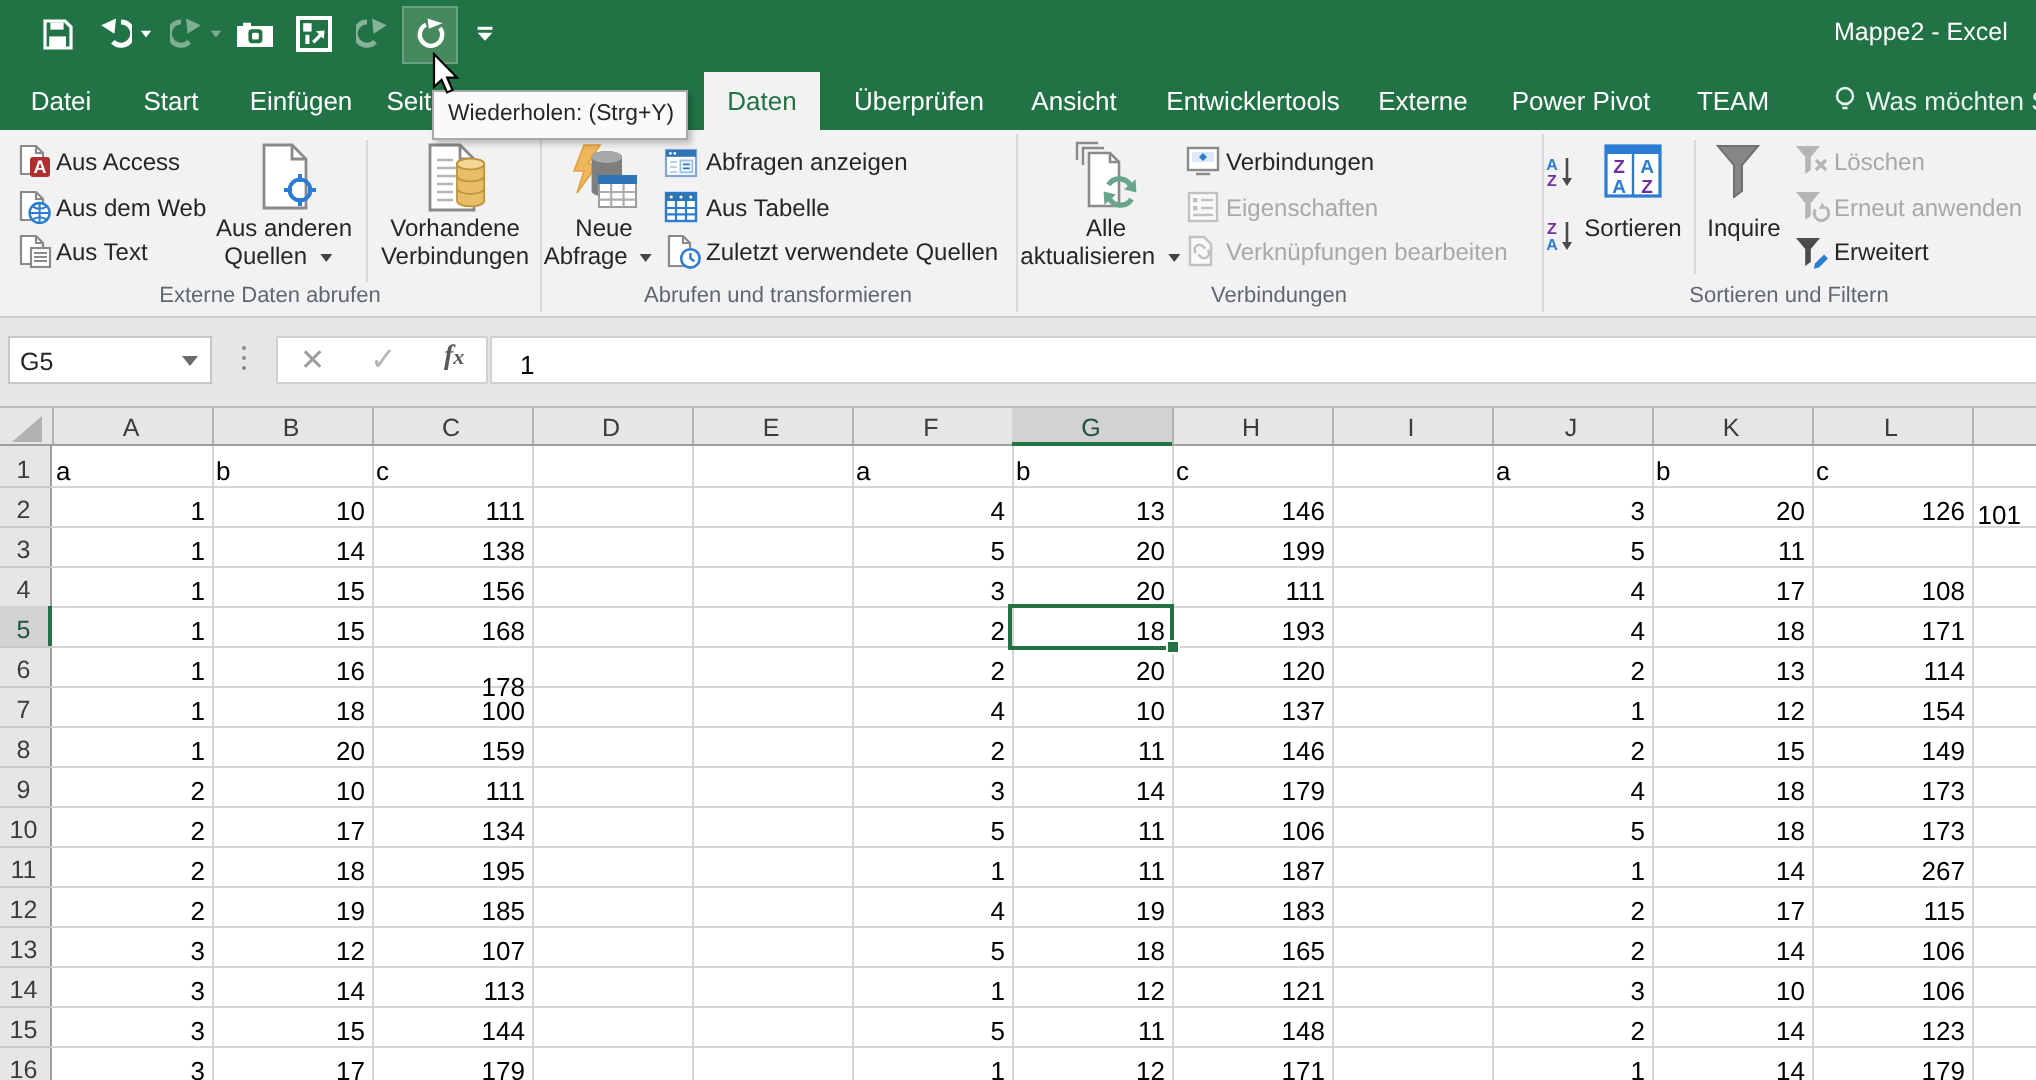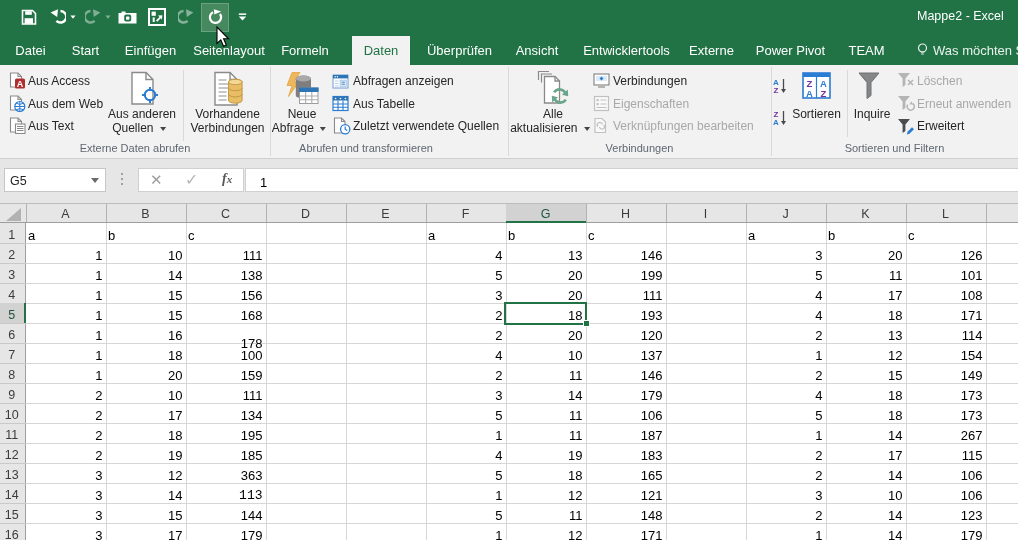--- a/index.html
+++ b/index.html
@@ -88,21 +88,21 @@
 </svg>
 <div class="a" style="left:933px;top:43px;font-size:13px;color:#e9f2ed;white-space:nowrap;">Was möchten Si</div>
 <div class="a" style="left:0;top:65px;width:1018px;height:93px;background:#f2f2f2;"></div>
 <div class="a" style="left:0;top:158px;width:1018px;height:1px;background:#cfcfcf;"></div>
 <div class="a gsep" style="left:270px;top:67px;height:89px;"></div>
 <div class="a gsep" style="left:508px;top:67px;height:89px;"></div>
 <div class="a gsep" style="left:771px;top:67px;height:89px;"></div>
 <div class="a gsep" style="left:183px;top:70px;height:71px;"></div>
 <div class="a gsep" style="left:847px;top:70px;height:67px;"></div>
 <div class="a glabel" style="left:135px;top:142px;">Externe Daten abrufen</div>
-<div class="a glabel" style="left:366px;top:142px;">Abrufen und transformieren</div>
+<div class="a glabel" style="left:389px;top:142px;">Abrufen und transformieren</div>
 <div class="a glabel" style="left:639.5px;top:142px;">Verbindungen</div>
 <div class="a glabel" style="left:894.5px;top:142px;">Sortieren und Filtern</div>
 <svg class="a" style="left:9px;top:72px" width="17" height="17" viewBox="0 0 17 17">
 <path d="M1.5 1 h7.5 l3.5 3.5 V15 H1.5 z" fill="#fff" stroke="#8a8a8a" stroke-width="1.1"></path>
 <path d="M9 1 v3.5 h3.5" fill="none" stroke="#8a8a8a" stroke-width="1.1"></path>
       <rect x="6" y="6.5" width="10" height="10" rx="1.5" fill="#b02e2e"></rect>
       <text x="11" y="14.6" font-size="9" font-weight="bold" fill="#fff" text-anchor="middle" font-family="Liberation Sans">A</text>
     </svg>
 <svg class="a" style="left:9px;top:95px" width="17" height="17" viewBox="0 0 17 17">
 <path d="M1.5 1 h7.5 l3.5 3.5 V15 H1.5 z" fill="#fff" stroke="#8a8a8a" stroke-width="1.1"></path>
@@ -393,22 +393,22 @@
 <div class="a num" style="left:185.5px;top:263.0px;width:77px;">138</div>
 <div class="a num" style="left:185.5px;top:283.0px;width:77px;">156</div>
 <div class="a num" style="left:185.5px;top:303.0px;width:77px;">168</div>
 <div class="a num" style="left:185.5px;top:331px;width:77px;">178</div>
 <div class="a num" style="left:185.5px;top:343.0px;width:77px;">100</div>
 <div class="a num" style="left:185.5px;top:363.0px;width:77px;">159</div>
 <div class="a num" style="left:185.5px;top:383.0px;width:77px;">111</div>
 <div class="a num" style="left:185.5px;top:403.0px;width:77px;">134</div>
 <div class="a num" style="left:185.5px;top:423.0px;width:77px;">195</div>
 <div class="a num" style="left:185.5px;top:443.0px;width:77px;">185</div>
-<div class="a num" style="left:185.5px;top:463.0px;width:77px;">363</div>
-<div class="a num" style="left:185.5px;top:483.0px;width:77px;font-family:Liberation Mono, monospace;">113</div>
+<div class="a num" style="left:185.5px;top:463.0px;width:77px;">107</div>
+<div class="a num" style="left:185.5px;top:483.0px;width:77px;">113</div>
 <div class="a num" style="left:185.5px;top:503.0px;width:77px;">144</div>
 <div class="a num" style="left:185.5px;top:523.0px;width:77px;">179</div>
 <div class="a num" style="left:425.5px;top:243.0px;width:77px;">4</div>
 <div class="a num" style="left:425.5px;top:263.0px;width:77px;">5</div>
 <div class="a num" style="left:425.5px;top:283.0px;width:77px;">3</div>
 <div class="a num" style="left:425.5px;top:303.0px;width:77px;">2</div>
 <div class="a num" style="left:425.5px;top:323.0px;width:77px;">2</div>
 <div class="a num" style="left:425.5px;top:343.0px;width:77px;">4</div>
 <div class="a num" style="left:425.5px;top:363.0px;width:77px;">2</div>
 <div class="a num" style="left:425.5px;top:383.0px;width:77px;">3</div>
@@ -473,31 +473,34 @@
 <div class="a num" style="left:825.5px;top:363.0px;width:77px;">15</div>
 <div class="a num" style="left:825.5px;top:383.0px;width:77px;">18</div>
 <div class="a num" style="left:825.5px;top:403.0px;width:77px;">18</div>
 <div class="a num" style="left:825.5px;top:423.0px;width:77px;">14</div>
 <div class="a num" style="left:825.5px;top:443.0px;width:77px;">17</div>
 <div class="a num" style="left:825.5px;top:463.0px;width:77px;">14</div>
 <div class="a num" style="left:825.5px;top:483.0px;width:77px;">10</div>
 <div class="a num" style="left:825.5px;top:503.0px;width:77px;">14</div>
 <div class="a num" style="left:825.5px;top:523.0px;width:77px;">14</div>
 <div class="a num" style="left:905.5px;top:243.0px;width:77px;">126</div>
-<div class="a num" style="left:905.5px;top:263.0px;width:77px;">101</div>
+<div class="a num" style="left:905.5px;top:245px;width:77px;padding-left:28px;">101</div>
 <div class="a num" style="left:905.5px;top:283.0px;width:77px;">108</div>
 <div class="a num" style="left:905.5px;top:303.0px;width:77px;">171</div>
 <div class="a num" style="left:905.5px;top:323.0px;width:77px;">114</div>
 <div class="a num" style="left:905.5px;top:343.0px;width:77px;">154</div>
 <div class="a num" style="left:905.5px;top:363.0px;width:77px;">149</div>
 <div class="a num" style="left:905.5px;top:383.0px;width:77px;">173</div>
 <div class="a num" style="left:905.5px;top:403.0px;width:77px;">173</div>
 <div class="a num" style="left:905.5px;top:423.0px;width:77px;">267</div>
 <div class="a num" style="left:905.5px;top:443.0px;width:77px;">115</div>
 <div class="a num" style="left:905.5px;top:463.0px;width:77px;">106</div>
 <div class="a num" style="left:905.5px;top:483.0px;width:77px;">106</div>
 <div class="a num" style="left:905.5px;top:503.0px;width:77px;">123</div>
 <div class="a num" style="left:905.5px;top:523.0px;width:77px;">179</div>
 <div class="a" style="left:503.5px;top:302.0px;width:83.5px;height:22.5px;border:2px solid #217346;box-sizing:border-box;background:transparent;"></div>
 <div class="a" style="left:582.5px;top:320.0px;width:5px;height:5px;background:#217346;border:1px solid #fff;box-sizing:content-box;"></div>
+<div class="a" style="left:216px;top:45px;width:128px;height:25px;background:#fafafa;
+border:1px solid #a9a9a9;box-sizing:border-box;box-shadow:2px 2px 3px rgba(0,0,0,0.22);
+font-size:11.4px;color:#262626;line-height:23px;padding-left:7px;z-index:50;white-space:nowrap;overflow:hidden;">Wiederholen: (Strg+Y)</div>
 <svg class="a" style="left:215.5px;top:26px;z-index:60" width="16" height="22" viewBox="0 0 16 22">
 <path d="M1 1 L1 17.5 L4.8 13.9 L7.5 20.2 L10.3 19 L7.6 12.8 L12.5 12.8 Z" fill="#fff" stroke="#000" stroke-width="1.1"></path>
 </svg>
 </div>
 </body></html>

